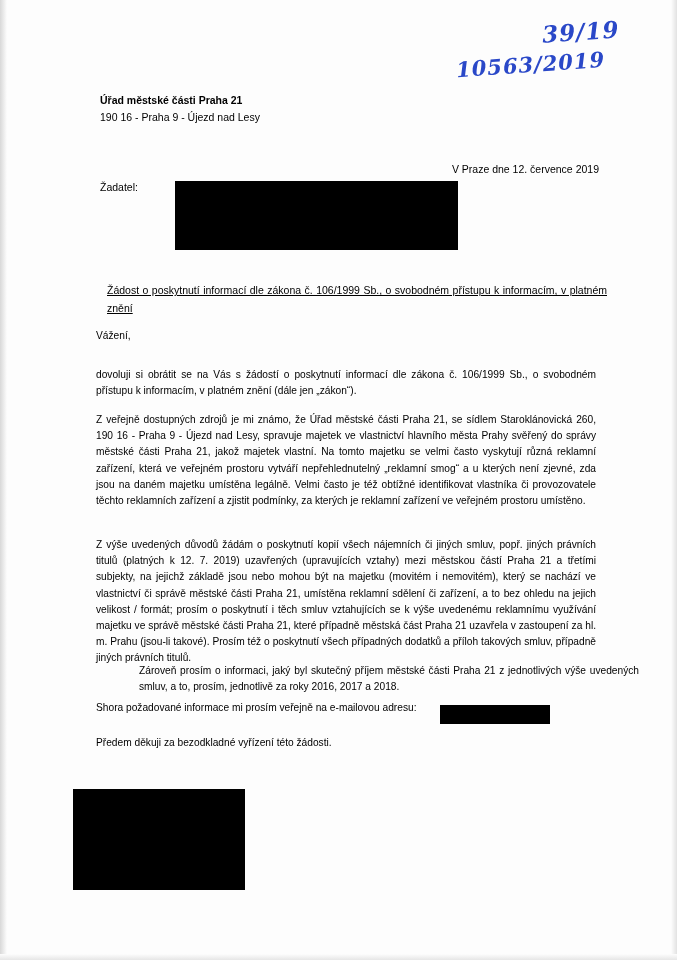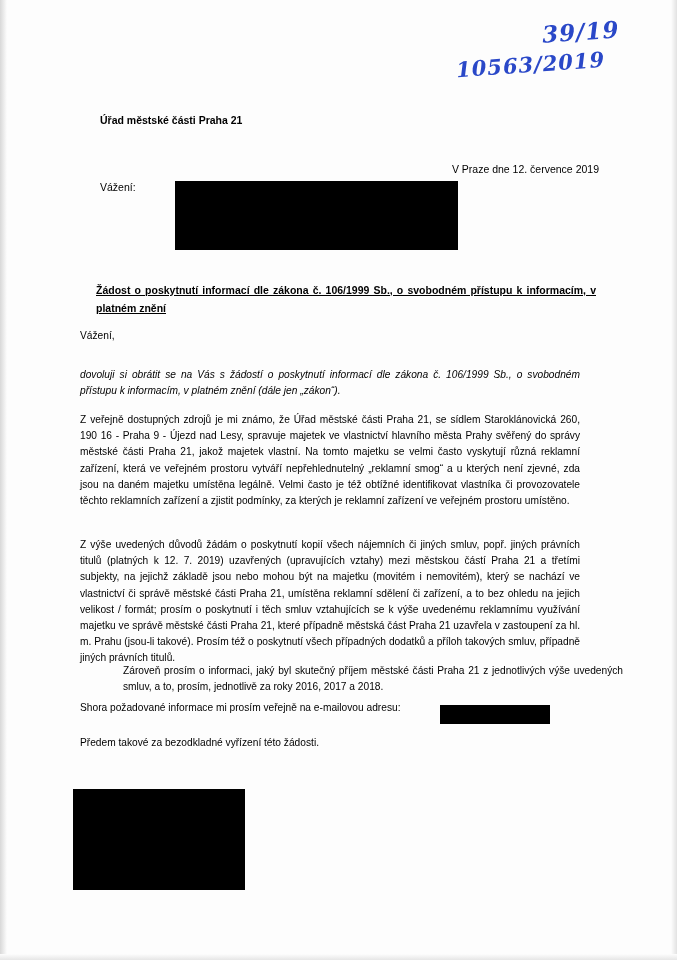--- a/index.html
+++ b/index.html
@@ -61,21 +61,21 @@
   #hw-number-ref {
     right: 72px;
     top: 52px;
     font-size: 21px;
   }
 
   
   .sender {
     position: absolute;
     left: 100px;
-    top: 112px;
+    top: 92px;
     font-size: 10.5px;
     line-height: 17px;
   }
   .sender .office {
     font-weight: bold;
     font-size: 10.5px;
   }
 
   
   .place-date {
@@ -112,41 +112,41 @@
   #redaction-signature {
     left: 73px;
     top: 789px;
     width: 172px;
     height: 101px;
   }
 
   
   .doc-title {
     position: absolute;
-    left: 96px;
+    left: 107px;
     top: 281px;
     width: 500px;
     font-size: 10.5px;
-    font-weight: bold;
+    font-weight: normal;
     line-height: 18px;
     text-align: justify;
     text-decoration: underline;
   }
 
   
   .body-block {
     position: absolute;
-    left: 80px;
+    left: 96px;
     width: 500px;
     font-size: 10.2px;
     line-height: 16.2px;
     text-align: justify;
   }
   #p-greeting { top: 328px; }
-  #p-intro { top: 367px; font-style: italic; }
+  #p-intro { top: 367px; }
   #p-public { top: 412px; }
   #p-request { top: 537px; }
   #p-income { top: 663px; margin-left: 43px; }
   #p-deliver { top: 700px; }
   #p-thanks { top: 735px; }
   #p-regards { top: 772px; left: 84px; }
 </style>
 </head>
 <body>
 
@@ -155,32 +155,33 @@
   <div class="scan-edge-left"></div>
   <div class="scan-edge-right"></div>
   <div class="scan-edge-bottom"></div>
 
   <div class="handwritten" id="hw-number-top">39/19</div>
 
   <div class="handwritten" id="hw-number-ref">10563/2019</div>
 
   <div class="sender">
     <div class="office">Úřad městské části Praha 21</div>
+    <div>190 16 - Praha 9 - Újezd nad Lesy</div>
   </div>
 
   <div class="place-date">V Praze dne 12. července 2019</div>
 
-  <div class="applicant-label">Vážení:</div>
+  <div class="applicant-label">Žadatel:</div>
   <div class="redaction" id="redaction-applicant"></div>
 
   <div class="doc-title">Žádost o poskytnutí informací dle zákona č. 106/1999 Sb., o svobodném přístupu k informacím, v platném znění</div>
 
   <div class="body-block" id="p-greeting">Vážení,</div>
   <div class="body-block" id="p-intro">dovoluji si obrátit se na Vás s žádostí o poskytnutí informací dle zákona č. 106/1999 Sb., o svobodném přístupu k informacím, v platném znění (dále jen „zákon“).</div>
   <div class="body-block" id="p-public">Z veřejně dostupných zdrojů je mi známo, že Úřad městské části Praha 21, se sídlem Staroklánovická 260, 190 16 - Praha 9 - Újezd nad Lesy, spravuje majetek ve vlastnictví hlavního města Prahy svěřený do správy městské části Praha 21, jakož majetek vlastní. Na tomto majetku se velmi často vyskytují různá reklamní zařízení, která ve veřejném prostoru vytváří nepřehlednutelný „reklamní smog“ a u kterých není zjevné, zda jsou na daném majetku umístěna legálně. Velmi často je též obtížné identifikovat vlastníka či provozovatele těchto reklamních zařízení a zjistit podmínky, za kterých je reklamní zařízení ve veřejném prostoru umístěno.</div>
   <div class="body-block" id="p-request">Z výše uvedených důvodů žádám o poskytnutí kopií všech nájemních či jiných smluv, popř. jiných právních titulů (platných k 12. 7. 2019) uzavřených (upravujících vztahy) mezi městskou částí Praha 21 a třetími subjekty, na jejichž základě jsou nebo mohou být na majetku (movitém i nemovitém), který se nachází ve vlastnictví či správě městské části Praha 21, umístěna reklamní sdělení či zařízení, a to bez ohledu na jejich velikost / formát; prosím o poskytnutí i těch smluv vztahujících se k výše uvedenému reklamnímu využívání majetku ve správě městské části Praha 21, které případně městská část Praha 21 uzavřela v zastoupení za hl. m. Prahu (jsou-li takové). Prosím též o poskytnutí všech případných dodatků a příloh takových smluv, případně jiných právních titulů.</div>
   <div class="body-block" id="p-income">Zároveň prosím o informaci, jaký byl skutečný příjem městské části Praha 21 z jednotlivých výše uvedených smluv, a to, prosím, jednotlivě za roky 2016, 2017 a 2018.</div>
   <div class="body-block" id="p-deliver">Shora požadované informace mi prosím veřejně na e-mailovou adresu:</div>
   <div class="redaction" id="redaction-email"></div>
-  <div class="body-block" id="p-thanks">Předem takové za bezodkladné vyřízení této žádosti.</div>
+  <div class="body-block" id="p-thanks">Předem děkuji za bezodkladné vyřízení této žádosti.</div>
   <div class="redaction" id="redaction-signature"></div>
 
 </div>
 
 </body></html>

